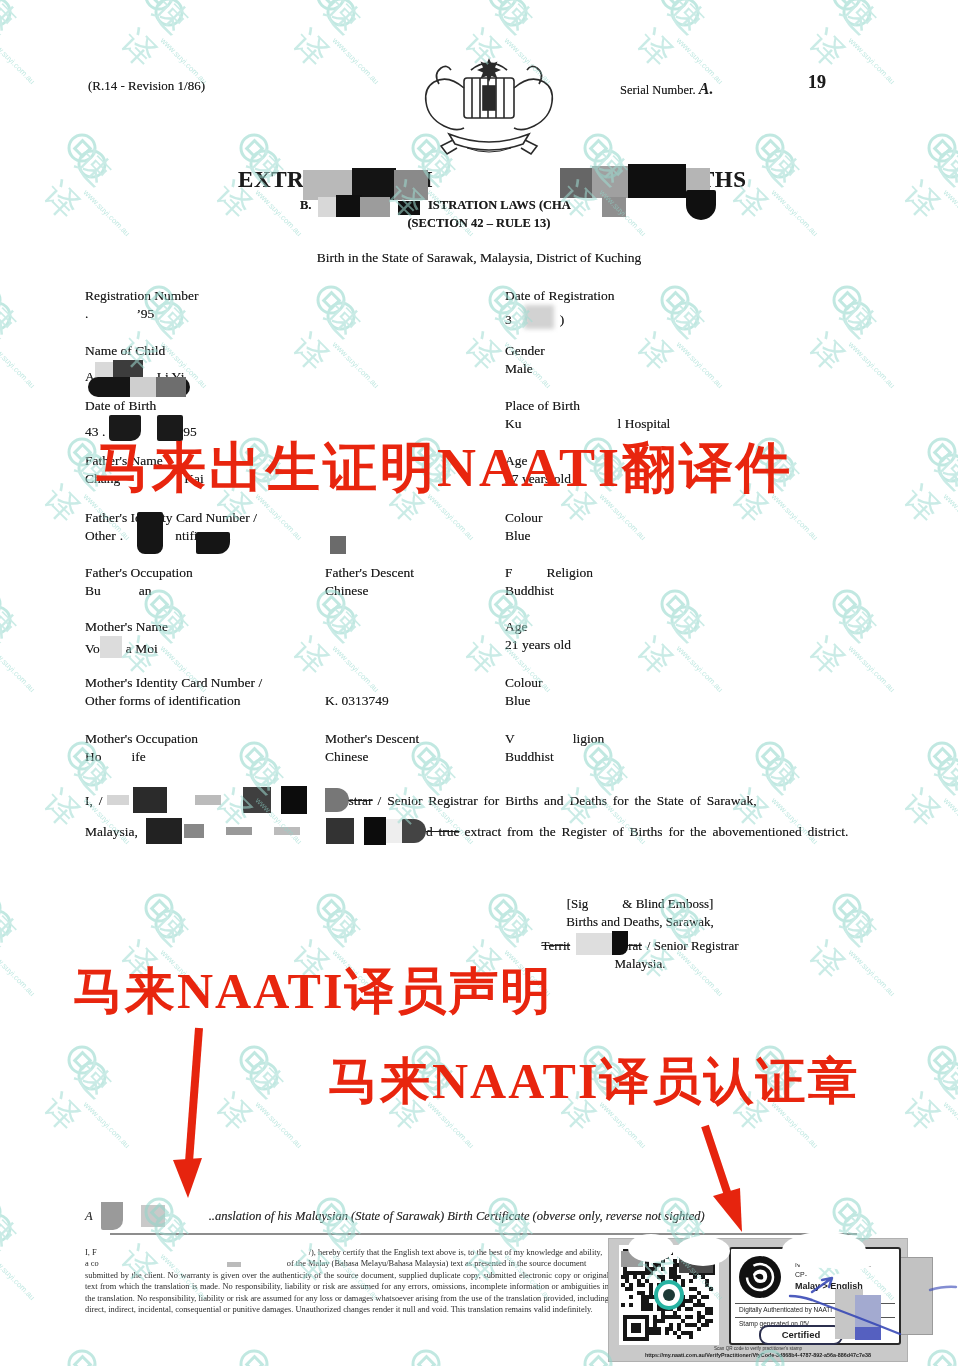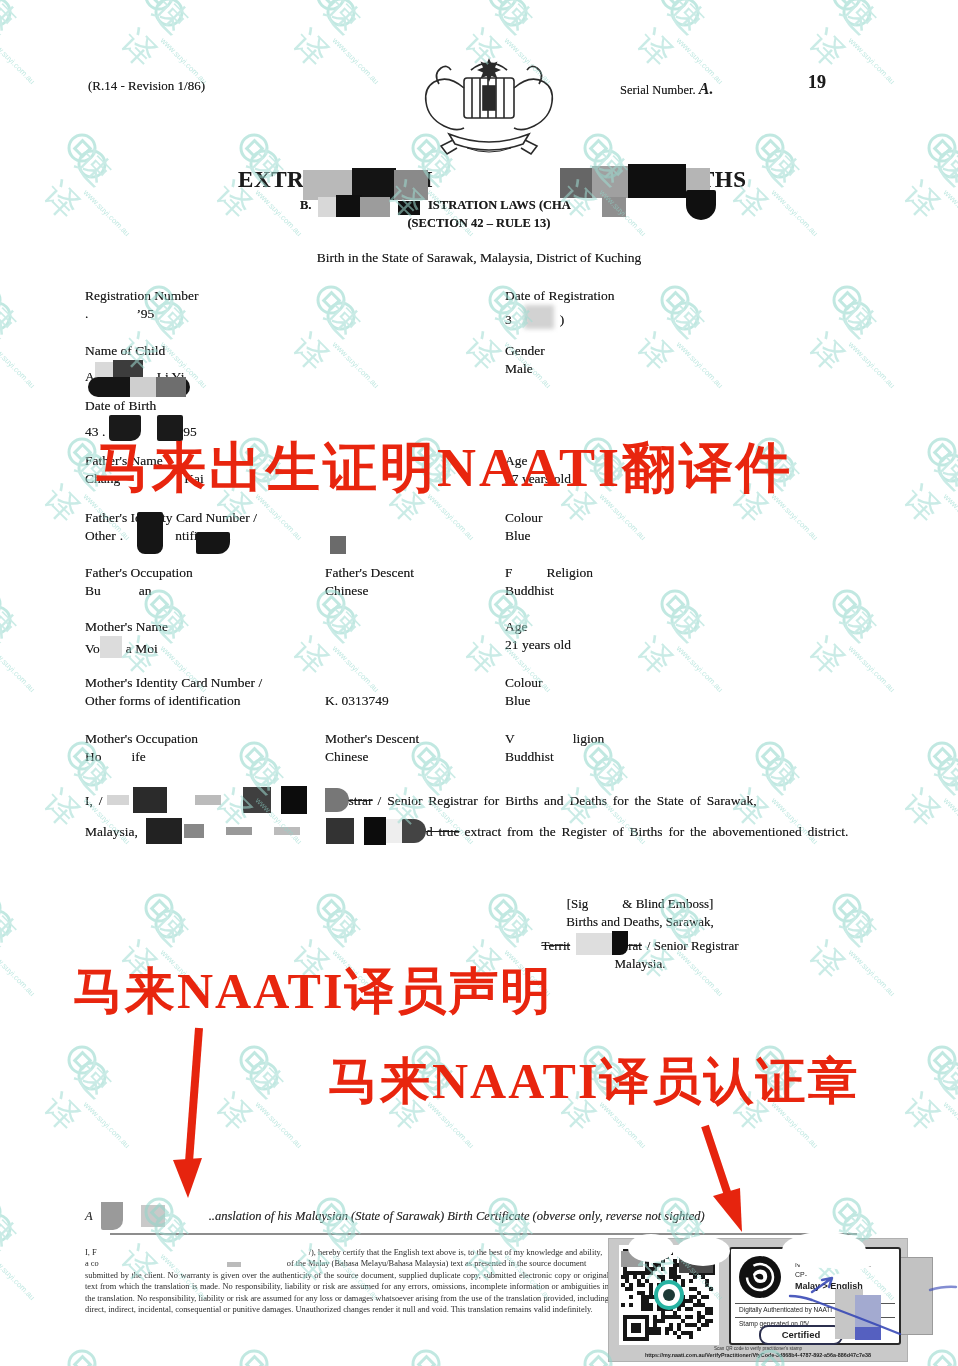--- a/index.html
+++ b/index.html
@@ -155,20 +155,24 @@
     <div class="val fuzz">Chinese</div>
   </div>
 
   <div class="cell" style="left:505px;top:287px;">
     <div class="lbl fuzz">Date of Registration</div>
     <div class="val fuzz"><span>3</span><span class="gap" style="width:12px;"></span><span class="rd" style="width:30px;height:24px;background:#d2d2d2;filter:blur(2px);"></span><span class="gap" style="width:6px;"></span><span>)</span></div>
   </div>
   <div class="cell" style="left:505px;top:342px;font-family:Liberation Serif, serif;">
     <div class="lbl fuzz">Gender</div>
     <div class="val fuzz">Male</div>
+  </div>
+  <div class="cell" style="left:505px;top:397px;">
+    <div class="lbl fuzz">Place of Birth</div>
+    <div class="val fuzz"><span>Ku</span><span class="gap" style="width:96px;"></span><span>l Hospital</span></div>
   </div>
   <div class="cell" style="left:505px;top:452px;">
     <div class="lbl fuzz">Age</div>
     <div class="val fuzz">27 years old</div>
   </div>
   <div class="cell" style="left:505px;top:509px;">
     <div class="lbl fuzz">Colour</div>
     <div class="val fuzz">Blue</div>
   </div>
   <div class="cell" style="left:505px;top:564px;">

